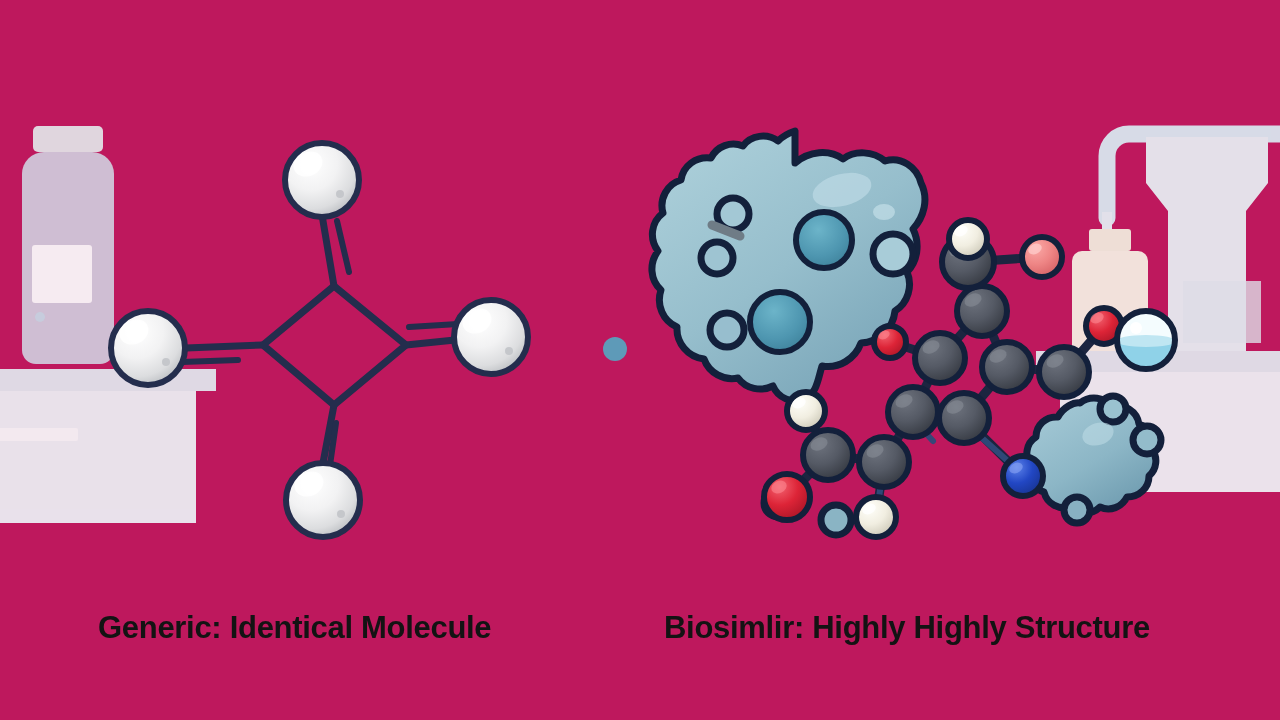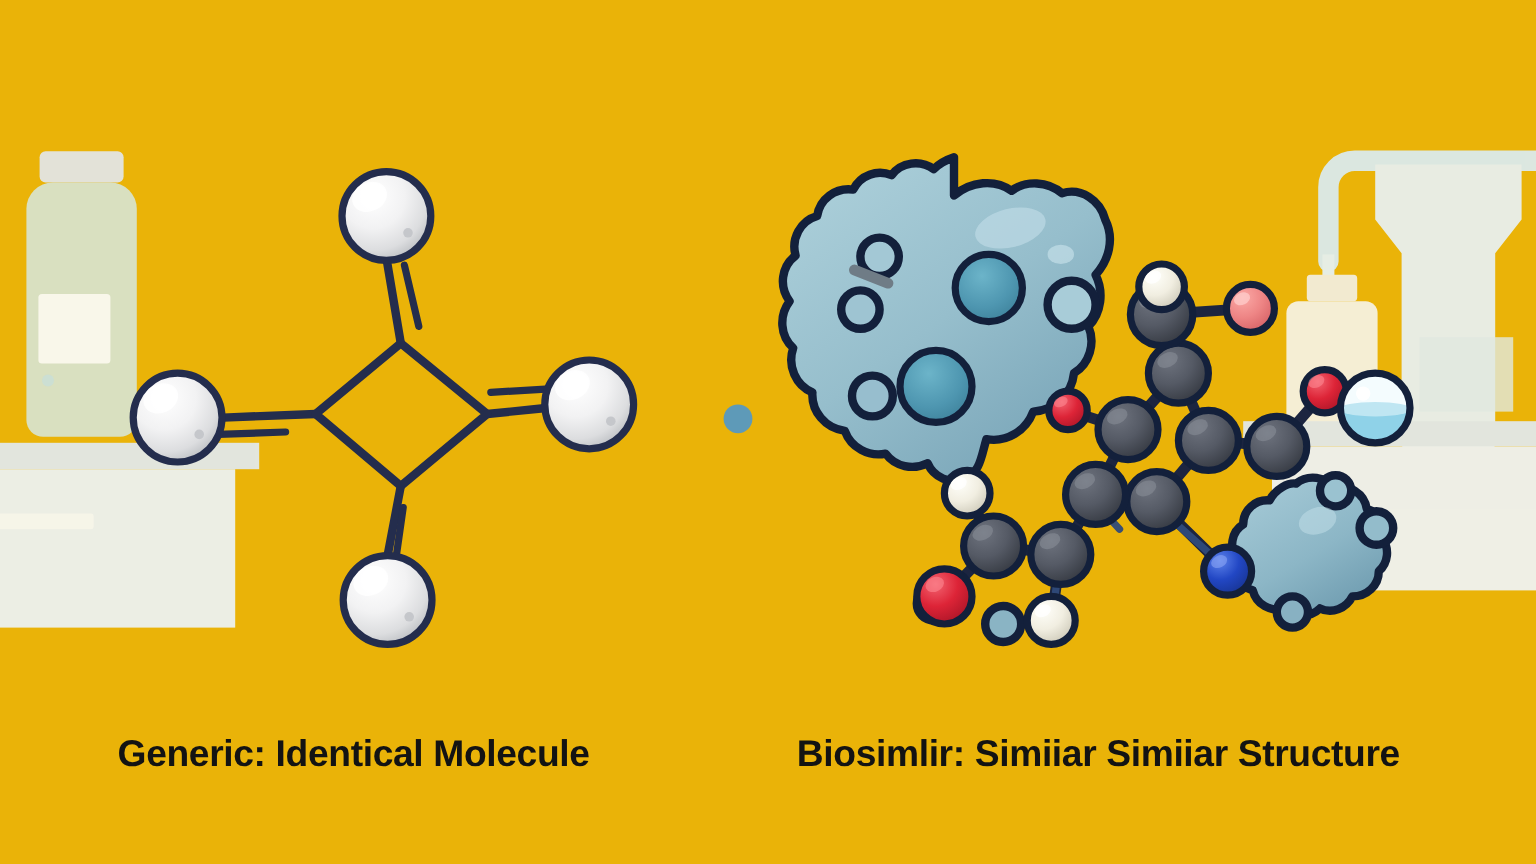--- a/index.html
+++ b/index.html
@@ -9,21 +9,21 @@
     background: #ffffff;
   }
   body {
     font-family: "Liberation Sans", sans-serif;
   }
   #stage {
     position: relative;
     width: 1280px;
     height: 720px;
     overflow: hidden;
-    background: #eab308;
+    background: #be185d;
   }
   #scene {
     position: absolute;
     inset: 0;
     width: 1280px;
     height: 720px;
   }
   .label {
     position: absolute;
     top: 608px;
@@ -324,15 +324,15 @@
         <ellipse cx="1146" cy="341" rx="30" ry="6" fill="#BFE6F2"></ellipse>
       </g>
       <circle cx="1136" cy="328" r="6" fill="#ffffff"></circle>
       <circle cx="1146" cy="340" r="29" fill="none" stroke="#13203B" stroke-width="6"></circle>
     </g>
 
   </svg>
 
   <div class="label" id="label-left">Generic: Identical Molecule</div>
 
-  <div class="label" id="label-right">Biosimlir: Simiiar Simiiar Structure</div>
+  <div class="label" id="label-right">Biosimlir: Highly Highly Structure</div>
 
 </div>
 
 </body></html>

